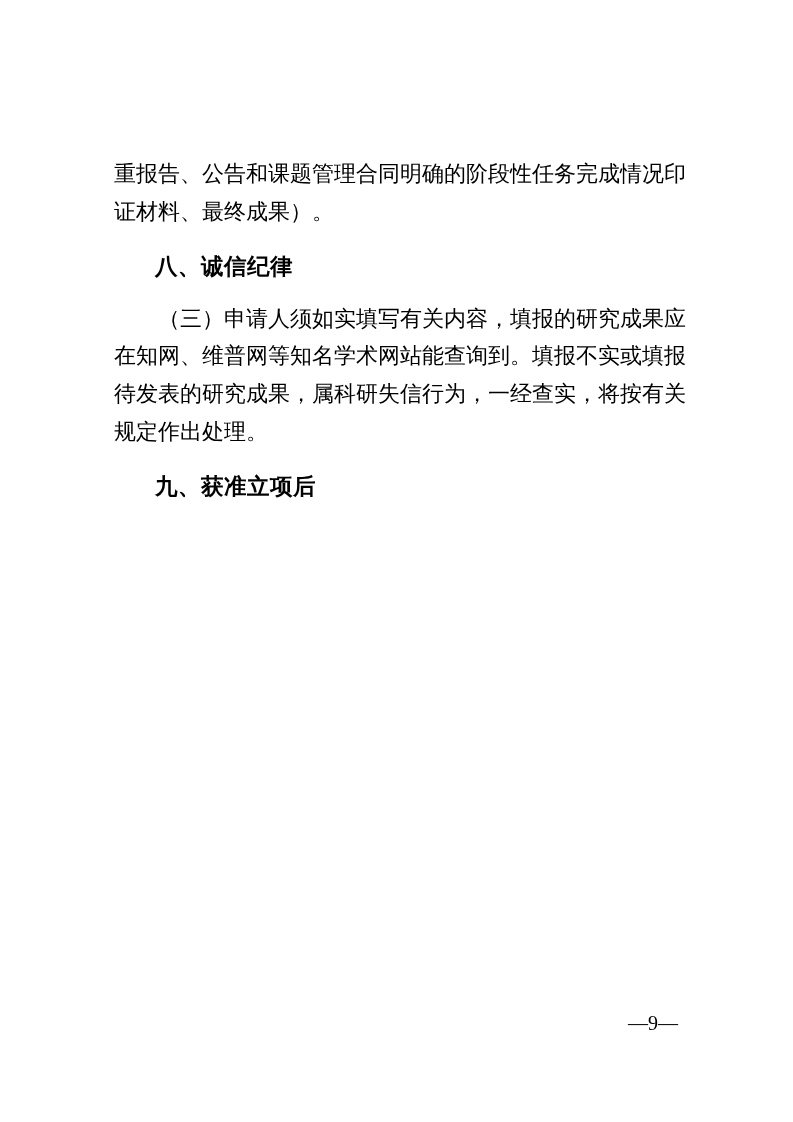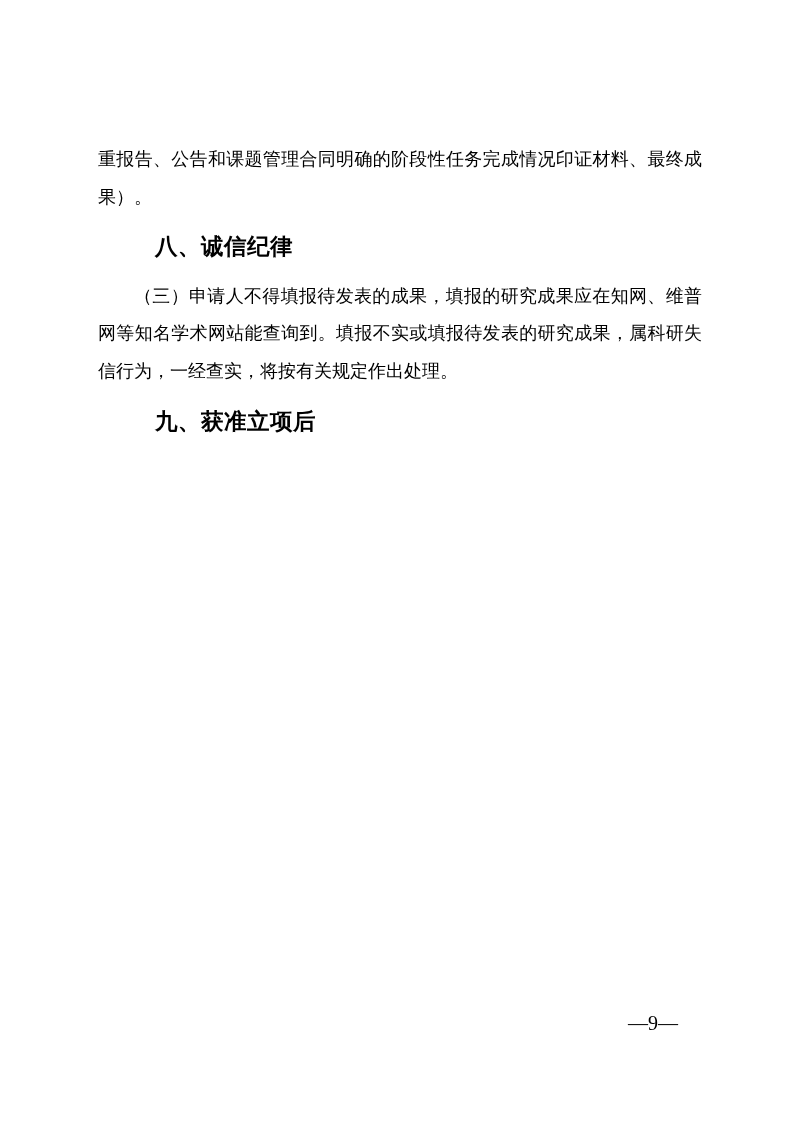--- a/index.html
+++ b/index.html
@@ -16,26 +16,27 @@
     font-family: "Liberation Serif", "DejaVu Serif", serif;
     color: #000000;
   }
   .content {
     position: absolute;
     left: 98px;
     top: 141px;
     width: 604px;
   }
   .content p {
-    margin: 0;
-    font-size: 18px;
+    margin: 16px;
+    font-size: 22px;
     line-height: 37.6px;
     text-align: justify;
     text-justify: inter-ideograph;
     word-break: break-all;
+    font-family: Liberation Mono, monospace;
   }
   .content p.indent {
     text-indent: 2em;
   }
   .content h2 {
     margin: 12px;
     font-size: 22.5px;
     line-height: 37.6px;
     font-weight: bold;
     text-indent: 2em;
@@ -56,19 +57,19 @@
 <body>
 
 <div class="page">
   <div class="content">
     <p>重报告、公告和课题管理合同明确的阶段性任务完成情况印证材料、最终成果）。</p>
 
     <h2>八、诚信纪律</h2>
 
 
 
-    <p class="indent">（三）申请人不得填报待发表的成果，填报的研究成果应在知网、维普网等知名学术网站能查询到。填报不实或填报待发表的研究成果，属科研失信行为，一经查实，将按有关规定作出处理。</p>
+    <p class="indent">（三）申请人须如实填写有关内容，填报的研究成果应在知网、维普网等知名学术网站能查询到。填报不实或填报待发表的研究成果，属科研失信行为，一经查实，将按有关规定作出处理。</p>
 
     <h2>九、获准立项后</h2>
   </div>
 
   <div class="footer-page-number">—9—</div>
 </div>
 
 </body></html>

